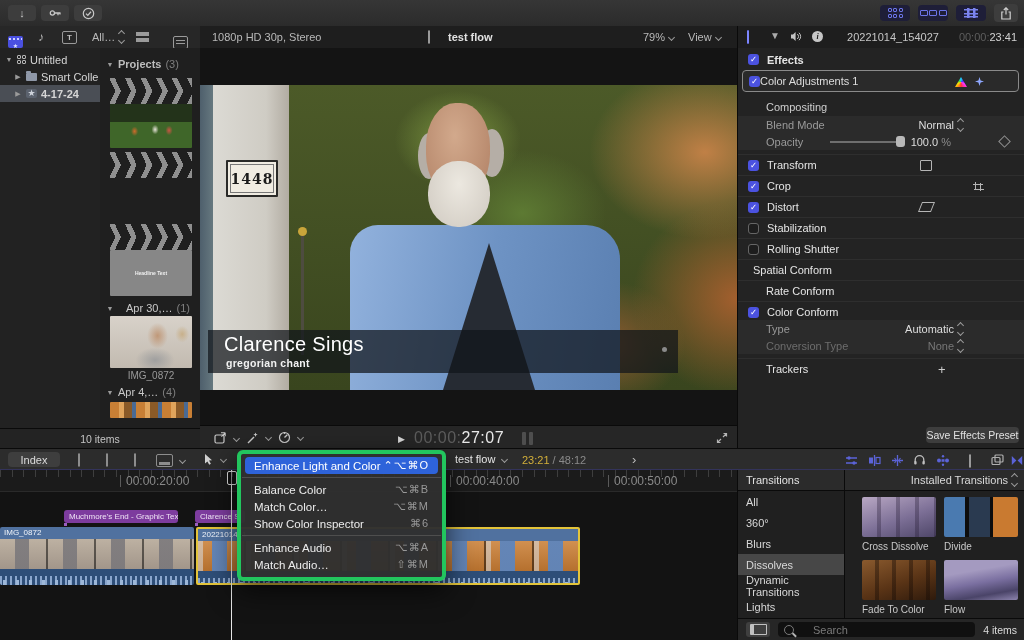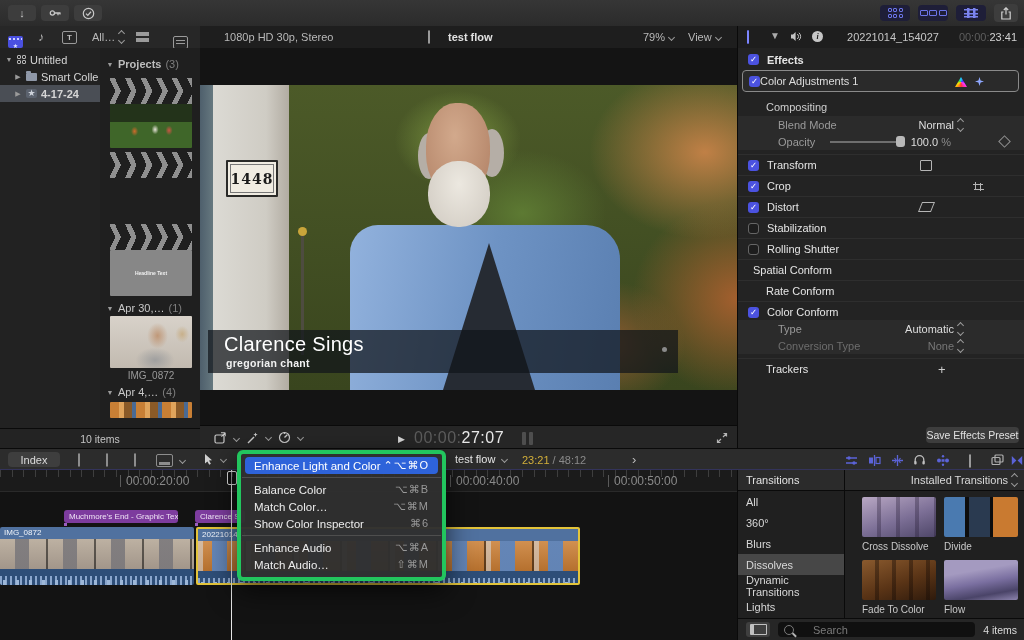--- a/index.html
+++ b/index.html
@@ -99,21 +99,21 @@
   .tc-big{font-size:16px;letter-spacing:.5px;}
   .meter{width:4px;height:13px;background:#4e4e4e;border-radius:1px;}
 
   
   #inspector{left:737px;top:48px;width:287px;height:400px;background:#232323;border-left:1px solid #0a0a0a;}
   .irow{left:0;right:0;height:21px;display:flex;align-items:center;padding-left:10px;box-sizing:border-box;}
   .irow.line{border-top:1px solid #2e2e2e;}
   .irow .lab{margin-left:8px;color:#e4e4e4;font-size:11px;}
   .irow .lab.indent{margin-left:0;}
   .sub{background:#2b2b2b;padding-left:28px;height:17px;}
-  .sub .lab{margin-left:12px;color:#9a9a9a;}
+  .sub .lab{margin-left:0;color:#9a9a9a;}
   .cb{width:11px;height:11px;border-radius:3px;background:#4b52e0;color:#fff;font-size:8.5px;line-height:11px;text-align:center;flex:0 0 11px;}
   .cb.off{background:#1d1d1d;border:1px solid #666;box-sizing:border-box;line-height:9px;color:transparent;}
   .val{position:absolute;right:62px;width:110px;text-align:right;color:#dedede;display:flex;justify-content:flex-end;align-items:center;}
   .val.gdim,.val.gdim span{color:#777;}
   .rico{position:absolute;left:182px;}
   .kf{position:absolute;left:262px;width:7px;height:7px;border:1.4px solid #8f8f8f;transform:rotate(45deg);}
   .sldline{position:absolute;left:92px;top:8px;width:74px;height:1.5px;background:#6f6f6f;}
   .sldhandle{position:absolute;left:158px;top:3px;width:9px;height:11px;background:#b9b9b9;border-radius:3px;}
   .tribow{width:12px;height:10px;clip-path:polygon(50% 0,100% 100%,0 100%);background:conic-gradient(from 180deg,#f33,#fd0,#3d4,#2cf,#33f,#f3f,#f33);}
   .spark{width:9px;height:9px;background:#8fa8ff;clip-path:polygon(50% 0,62% 38%,100% 50%,62% 62%,50% 100%,38% 62%,0 50%,38% 38%);}
@@ -252,21 +252,21 @@
           <i class="up"></i>
           <i class="dn"></i>
         </span>
     </span>
     <span class="ab icbars" style="left:136px;top:5px;"></span>
     <span class="ab icfilm" style="left:158px;top:5px;"></span>
     <span class="ab mag" style="left:183px;top:6px;"></span>
   </div>
 
   <div id="viewer-header" class="ab">
-    <span class="ab hdr-txt" style="left:24px;top:5px;">1080p HD 30p, Stereo</span>
+    <span class="ab hdr-txt" style="left:12px;top:5px;">1080p HD 30p, Stereo</span>
     <span class="ab icfilm" style="left:228px;top:5px;"></span>
     <span class="ab" style="left:248px;top:5px;color:#e2e2e2;font-weight:bold;">test flow</span>
     <span class="ab row" style="left:443px;top:5px;">
       <span class="hdr-txt">79%</span>
       <span class="ud">
           <i class="dn"></i>
         </span>
     </span>
     <span class="ab row" style="left:488px;top:5px;">
       <span class="hdr-txt">View</span>
@@ -334,21 +334,21 @@
       </div>
     <div class="ab chev" style="top:176px;">
         <div class="t"></div>
         <div class="b"></div>
       </div>
     <div class="ab bthumb" style="top:202px;height:46px;background:#878787;display:flex;align-items:center;justify-content:center;">
       <span style="font-size:5px;color:#f0f0f0;font-weight:bold;">Headline Text</span>
     </div>
     <div class="ab grp" style="top:254px;left:0;">
       <span class="tri">▼</span>
-      <span style="color:#c9c9c9;">Apr 30,…</span>
+      <span style="color:#c9c9c9;margin-left:8px;">Apr 30,…</span>
       <span class="cnt">(1)</span>
     </div>
     <div class="ab bthumb" style="top:268px;height:52px;background:
         radial-gradient(16px 20px at 58% 38%,#c09878 0,transparent 65%),
         radial-gradient(28px 18px at 55% 85%,#9f9f9f 0,transparent 70%),
         radial-gradient(10px 12px at 88% 35%,#c8b08a 0,transparent 70%),
         linear-gradient(#d8d2ca,#c2bab0);"></div>
     <div class="ab" style="top:322px;left:10px;width:82px;text-align:center;color:#9a9a9a;font-size:10px;">IMG_0872</div>
     <div class="ab grp" style="top:338px;left:0;">
       <span class="tri">▼</span>

